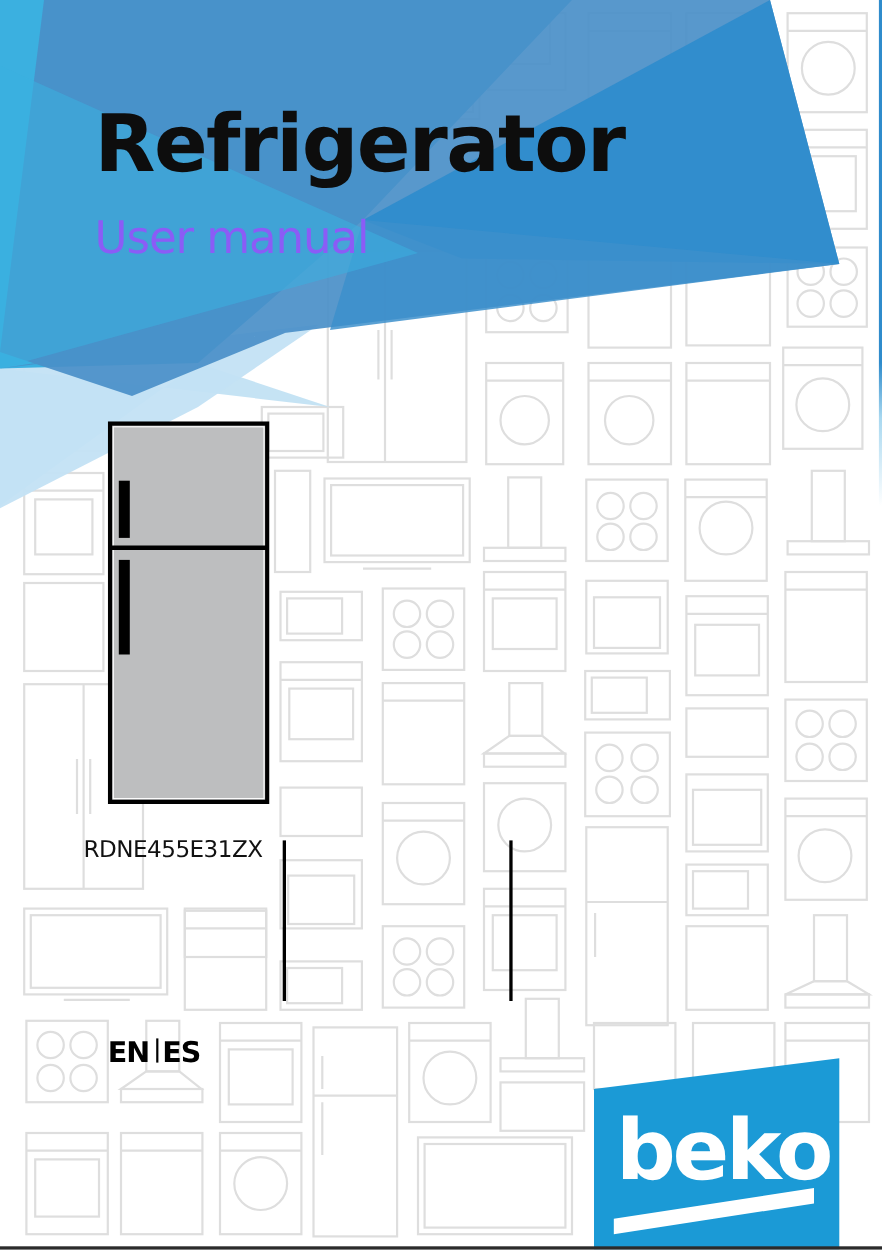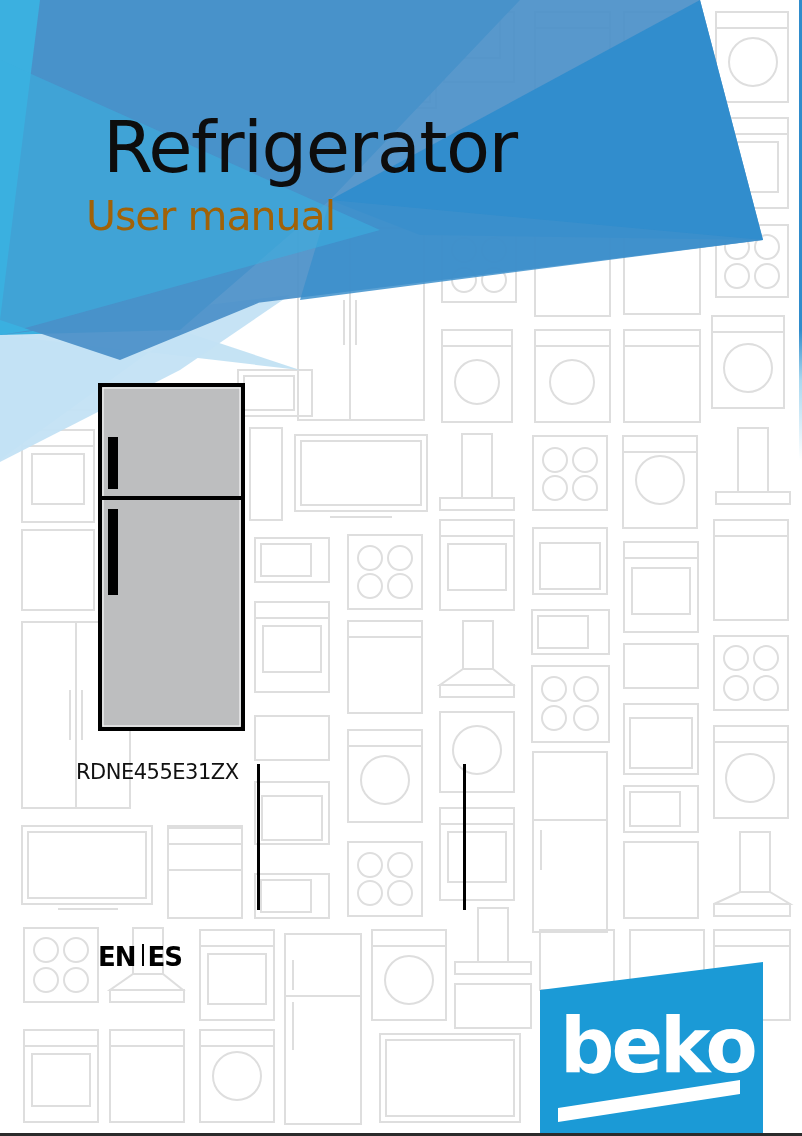--- a/index.html
+++ b/index.html
@@ -7,27 +7,27 @@
       width: 802px; height: 1136px; position: relative; overflow: hidden;
       background: #ffffff;
       font-family: "DejaVu Sans", "Liberation Sans", sans-serif;
     }
     .bg-pattern { position: absolute; left: 0; top: 0; width: 802px; height: 1136px; }
     .bg-pattern * { fill: none; stroke: #dedede; stroke-width: 2; }
     .blue-shapes { position: absolute; left: 0; top: 0; width: 802px; height: 1136px; pointer-events: none; }
     .right-stripe { position: absolute; left: 799px; top: 0; width: 3px; height: 460px;
       background: linear-gradient(to bottom, #2f8ccc 0, #2f8ccc 330px, #a8d8f0 380px, rgba(200,230,250,0) 460px); }
     .title {
-      position: absolute; left: 86px; top: 94px; margin: 17px;
-      font-size: 72px; font-weight: normal; color: #0d0d0d; letter-spacing: -1.5px;
+      position: absolute; left: 86px; top: 94px; margin: 0;
+      font-size: 72px; font-weight: bold; color: #0d0d0d; letter-spacing: -1.5px;
       line-height: 1;
     }
     .subtitle {
       position: absolute; left: 86px; top: 196px; margin: 0;
-      font-size: 41px; font-weight: normal; color: #a16207; letter-spacing: -1px;
+      font-size: 41px; font-weight: normal; color: #8b5cf6; letter-spacing: -1px;
       line-height: 1;
     }
     .fridge { position: absolute; left: 98px; top: 383px; width: 147px; height: 348px; }
     .model {
       position: absolute; left: 76px; top: 762px;
       font-size: 21px; color: #111; letter-spacing: -0.5px; line-height: 1;
     }
     .vline { position: absolute; width: 3px; background: #000; }
     .lang {
       position: absolute; left: 98px; top: 944px;

